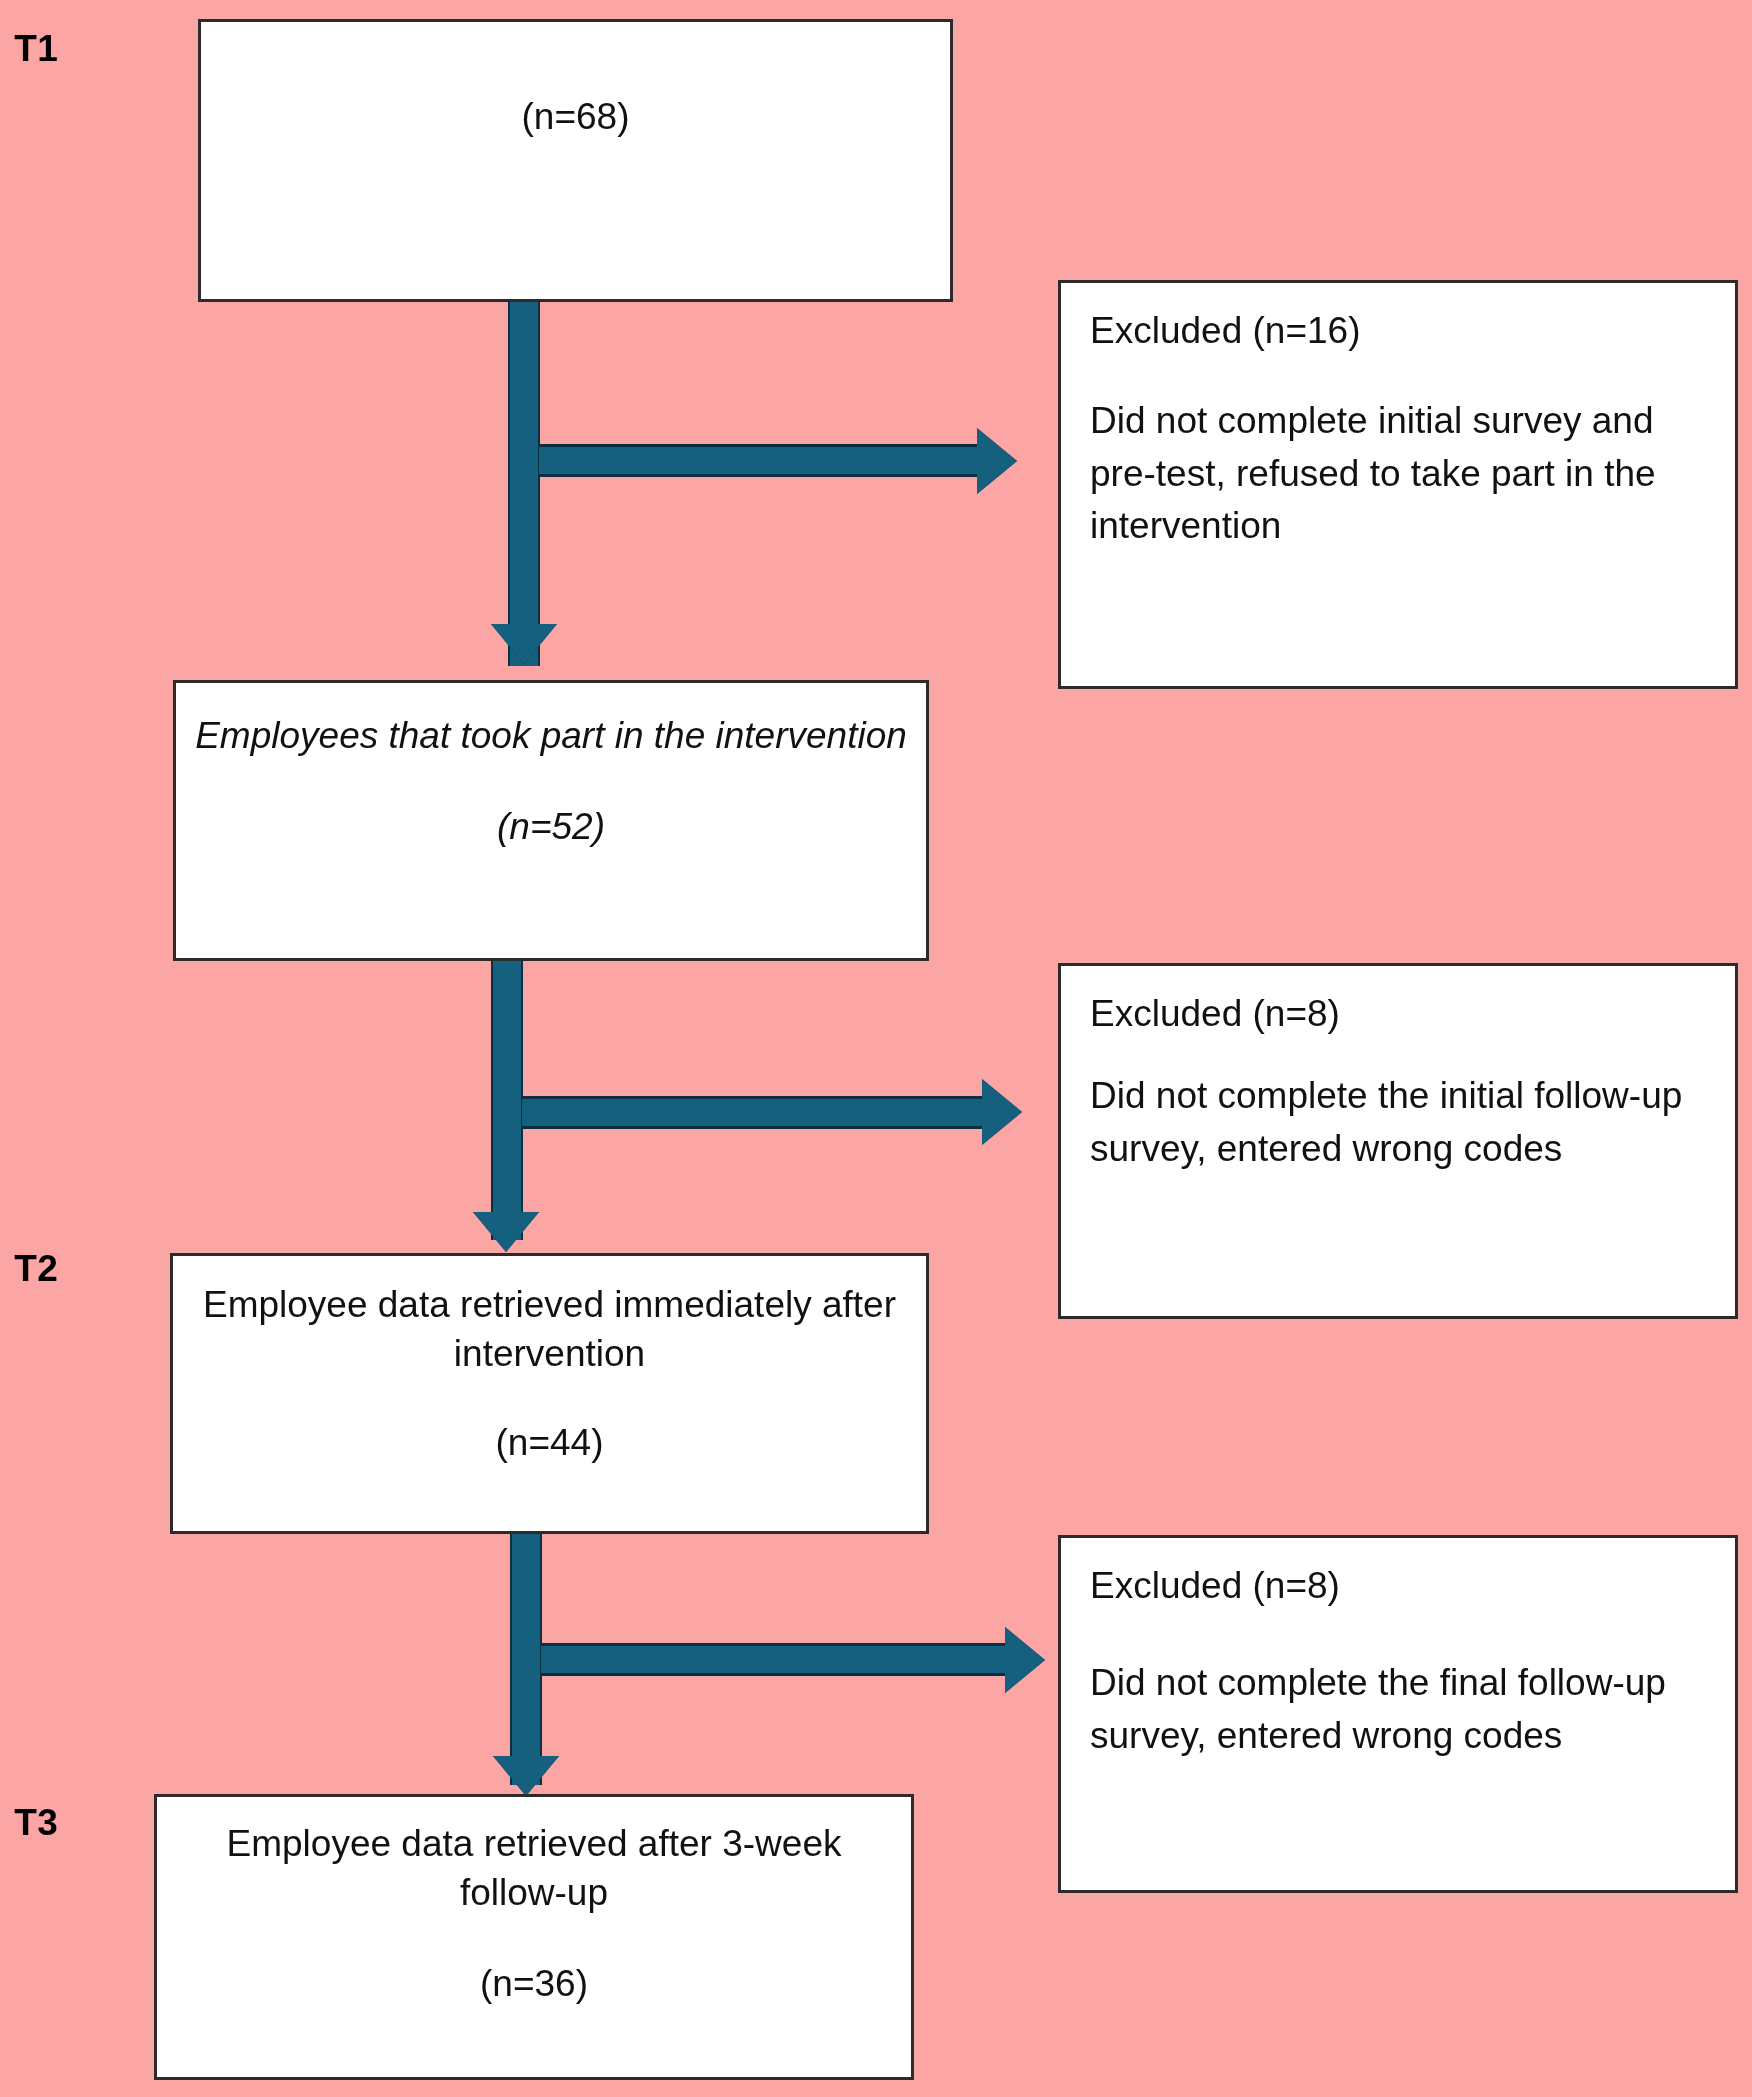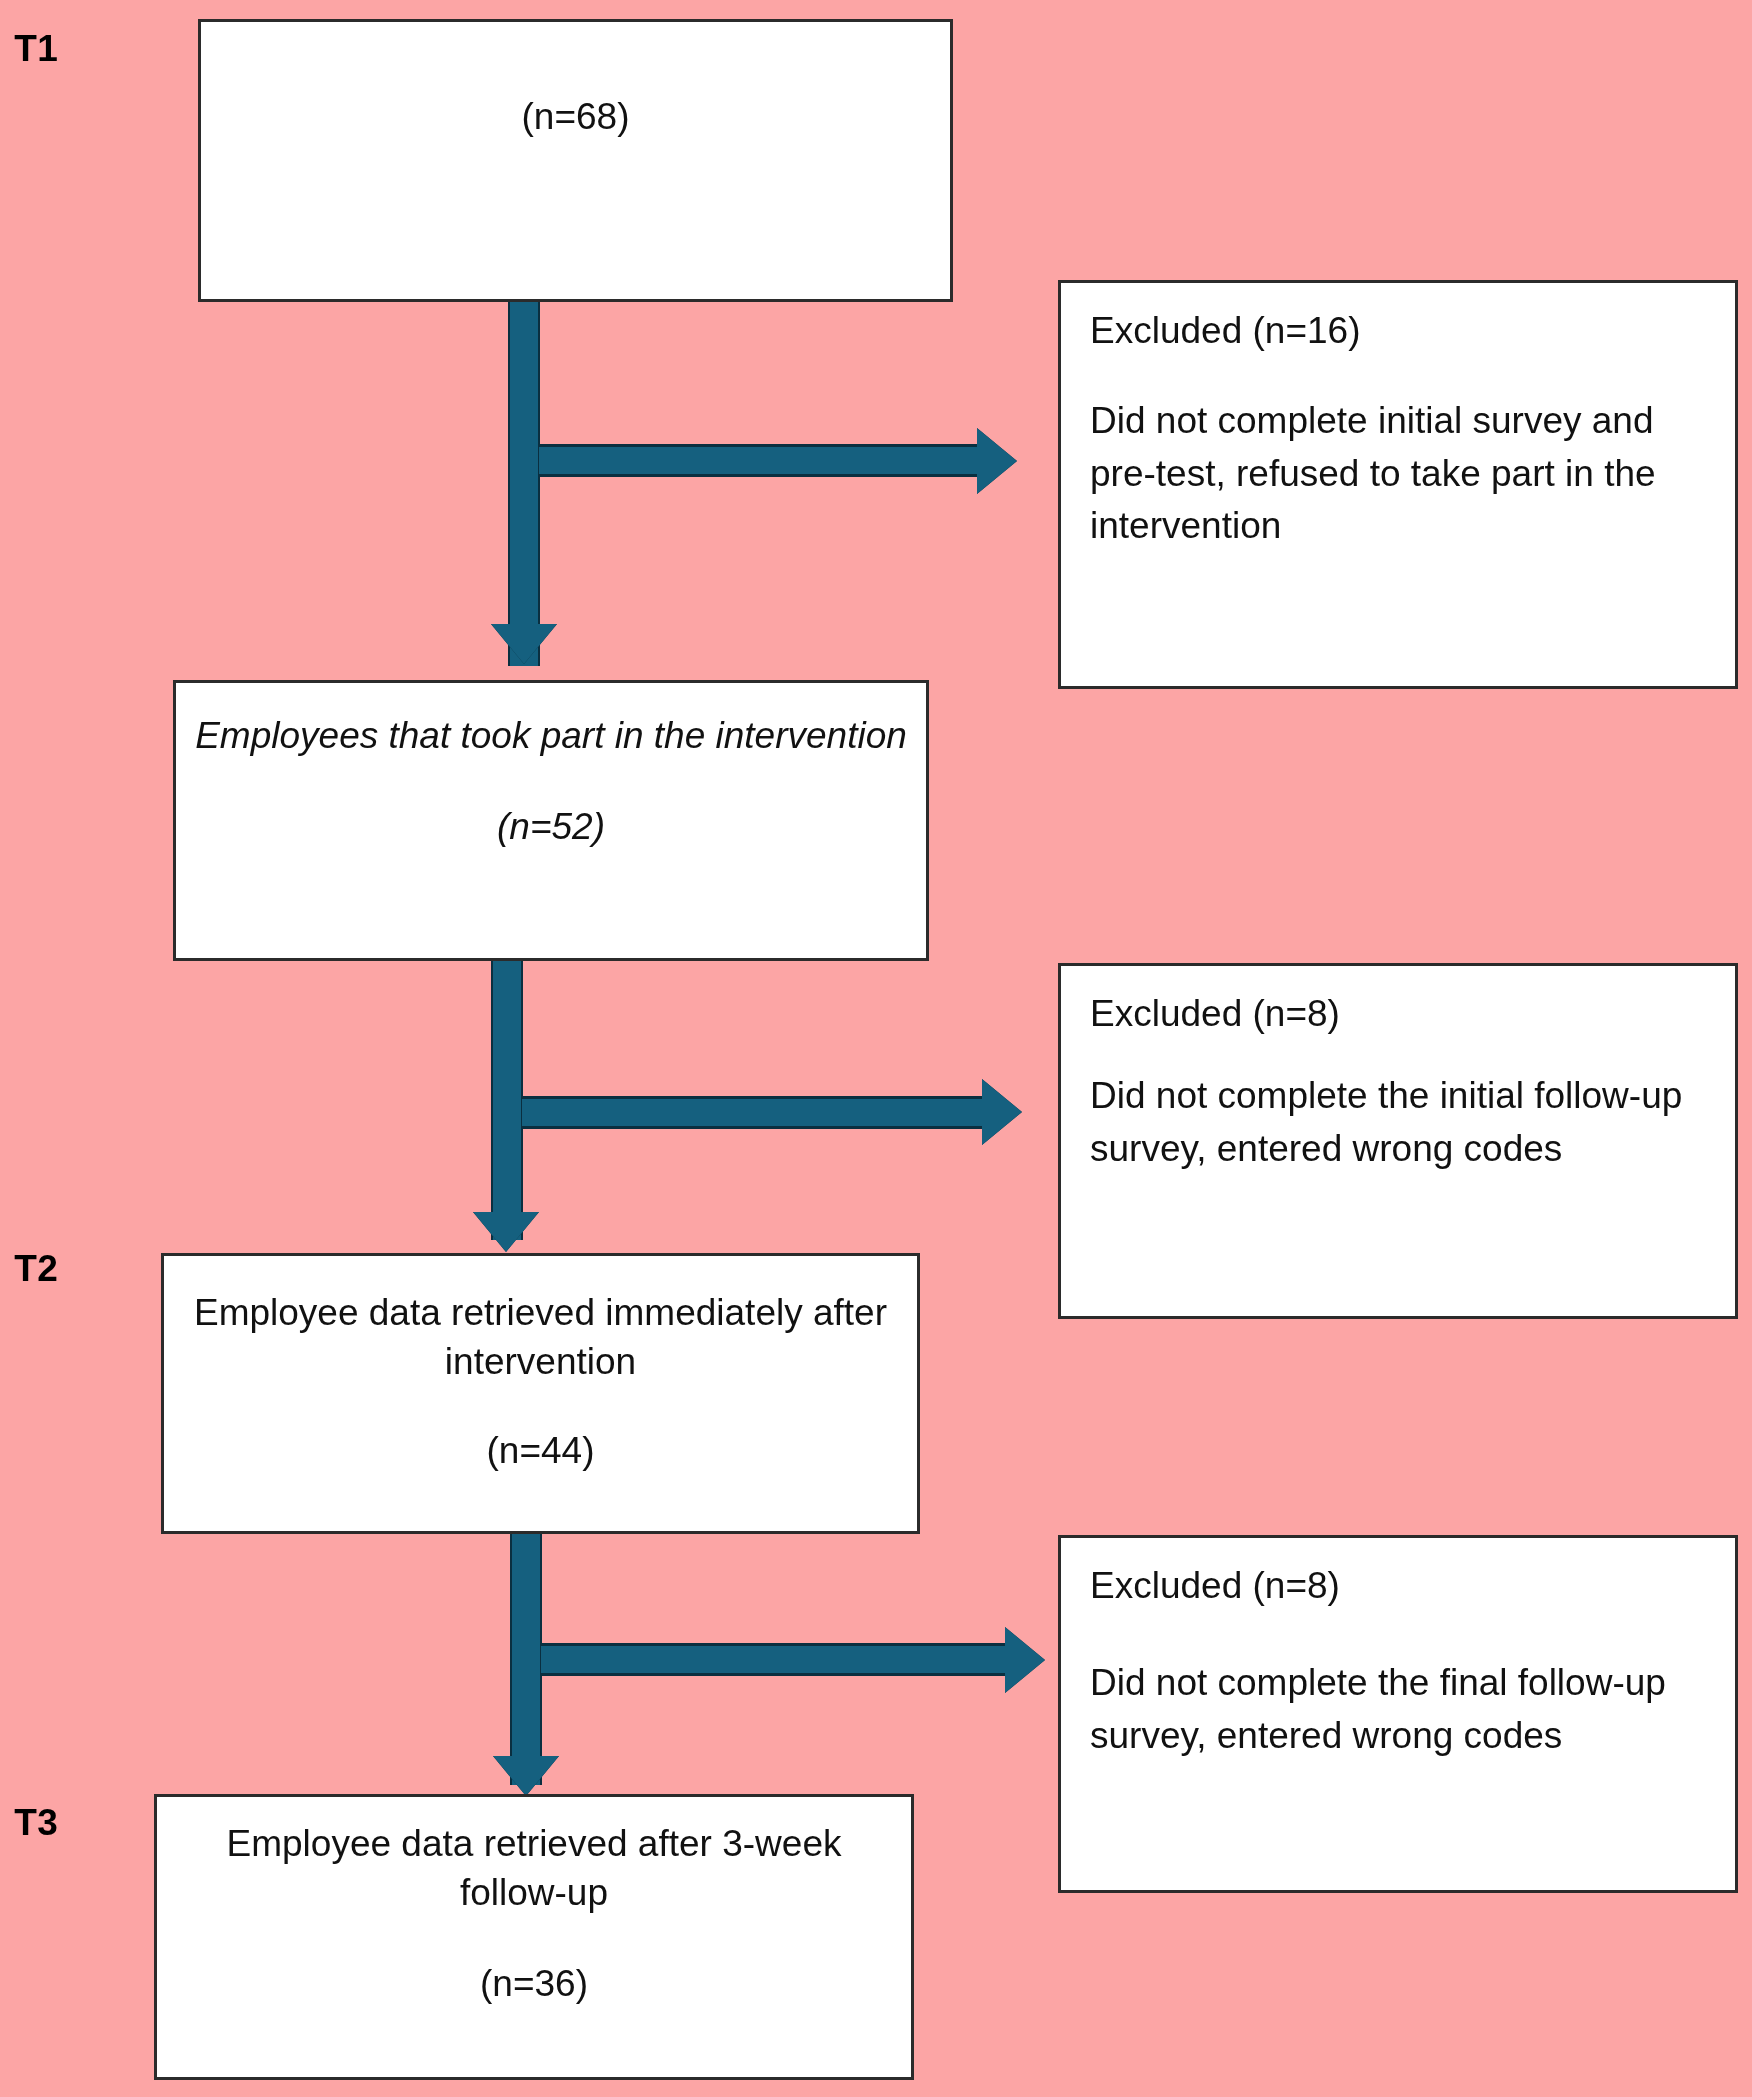--- a/index.html
+++ b/index.html
@@ -150,21 +150,21 @@
   <div class="node-box" style="left:173px; top:680px; width:756px; height:281px; padding-top:29px;font-style:italic;">
     <div class="node-text">Employees that took part in the intervention</div>
     <div class="node-count" style="margin-top:42px;">(n=52)</div>
   </div>
 
   <div class="excl-box" style="left:1058px; top:963px; width:680px; height:356px;">
     <div class="excl-title">Excluded  (n=8)</div>
     <div class="excl-reason" style="margin-top:32px;">Did not complete the initial follow-up survey, entered wrong codes</div>
   </div>
 
-  <div class="node-box" style="left:161px; top:1253px; width:759px; height:281px; padding-top:33px;">
+  <div class="node-box" style="left:170px; top:1253px; width:759px; height:281px; padding-top:25px;">
     <div class="node-text">Employee data retrieved immediately after intervention</div>
     <div class="node-count" style="margin-top:40px;">(n=44)</div>
   </div>
 
   <div class="excl-box" style="left:1058px; top:1535px; width:680px; height:358px;">
     <div class="excl-title">Excluded  (n=8)</div>
     <div class="excl-reason" style="margin-top:47px;">Did not complete the final follow-up survey, entered wrong codes</div>
   </div>
 
   <div class="node-box" style="left:154px; top:1794px; width:760px; height:286px; padding-top:23px;">

